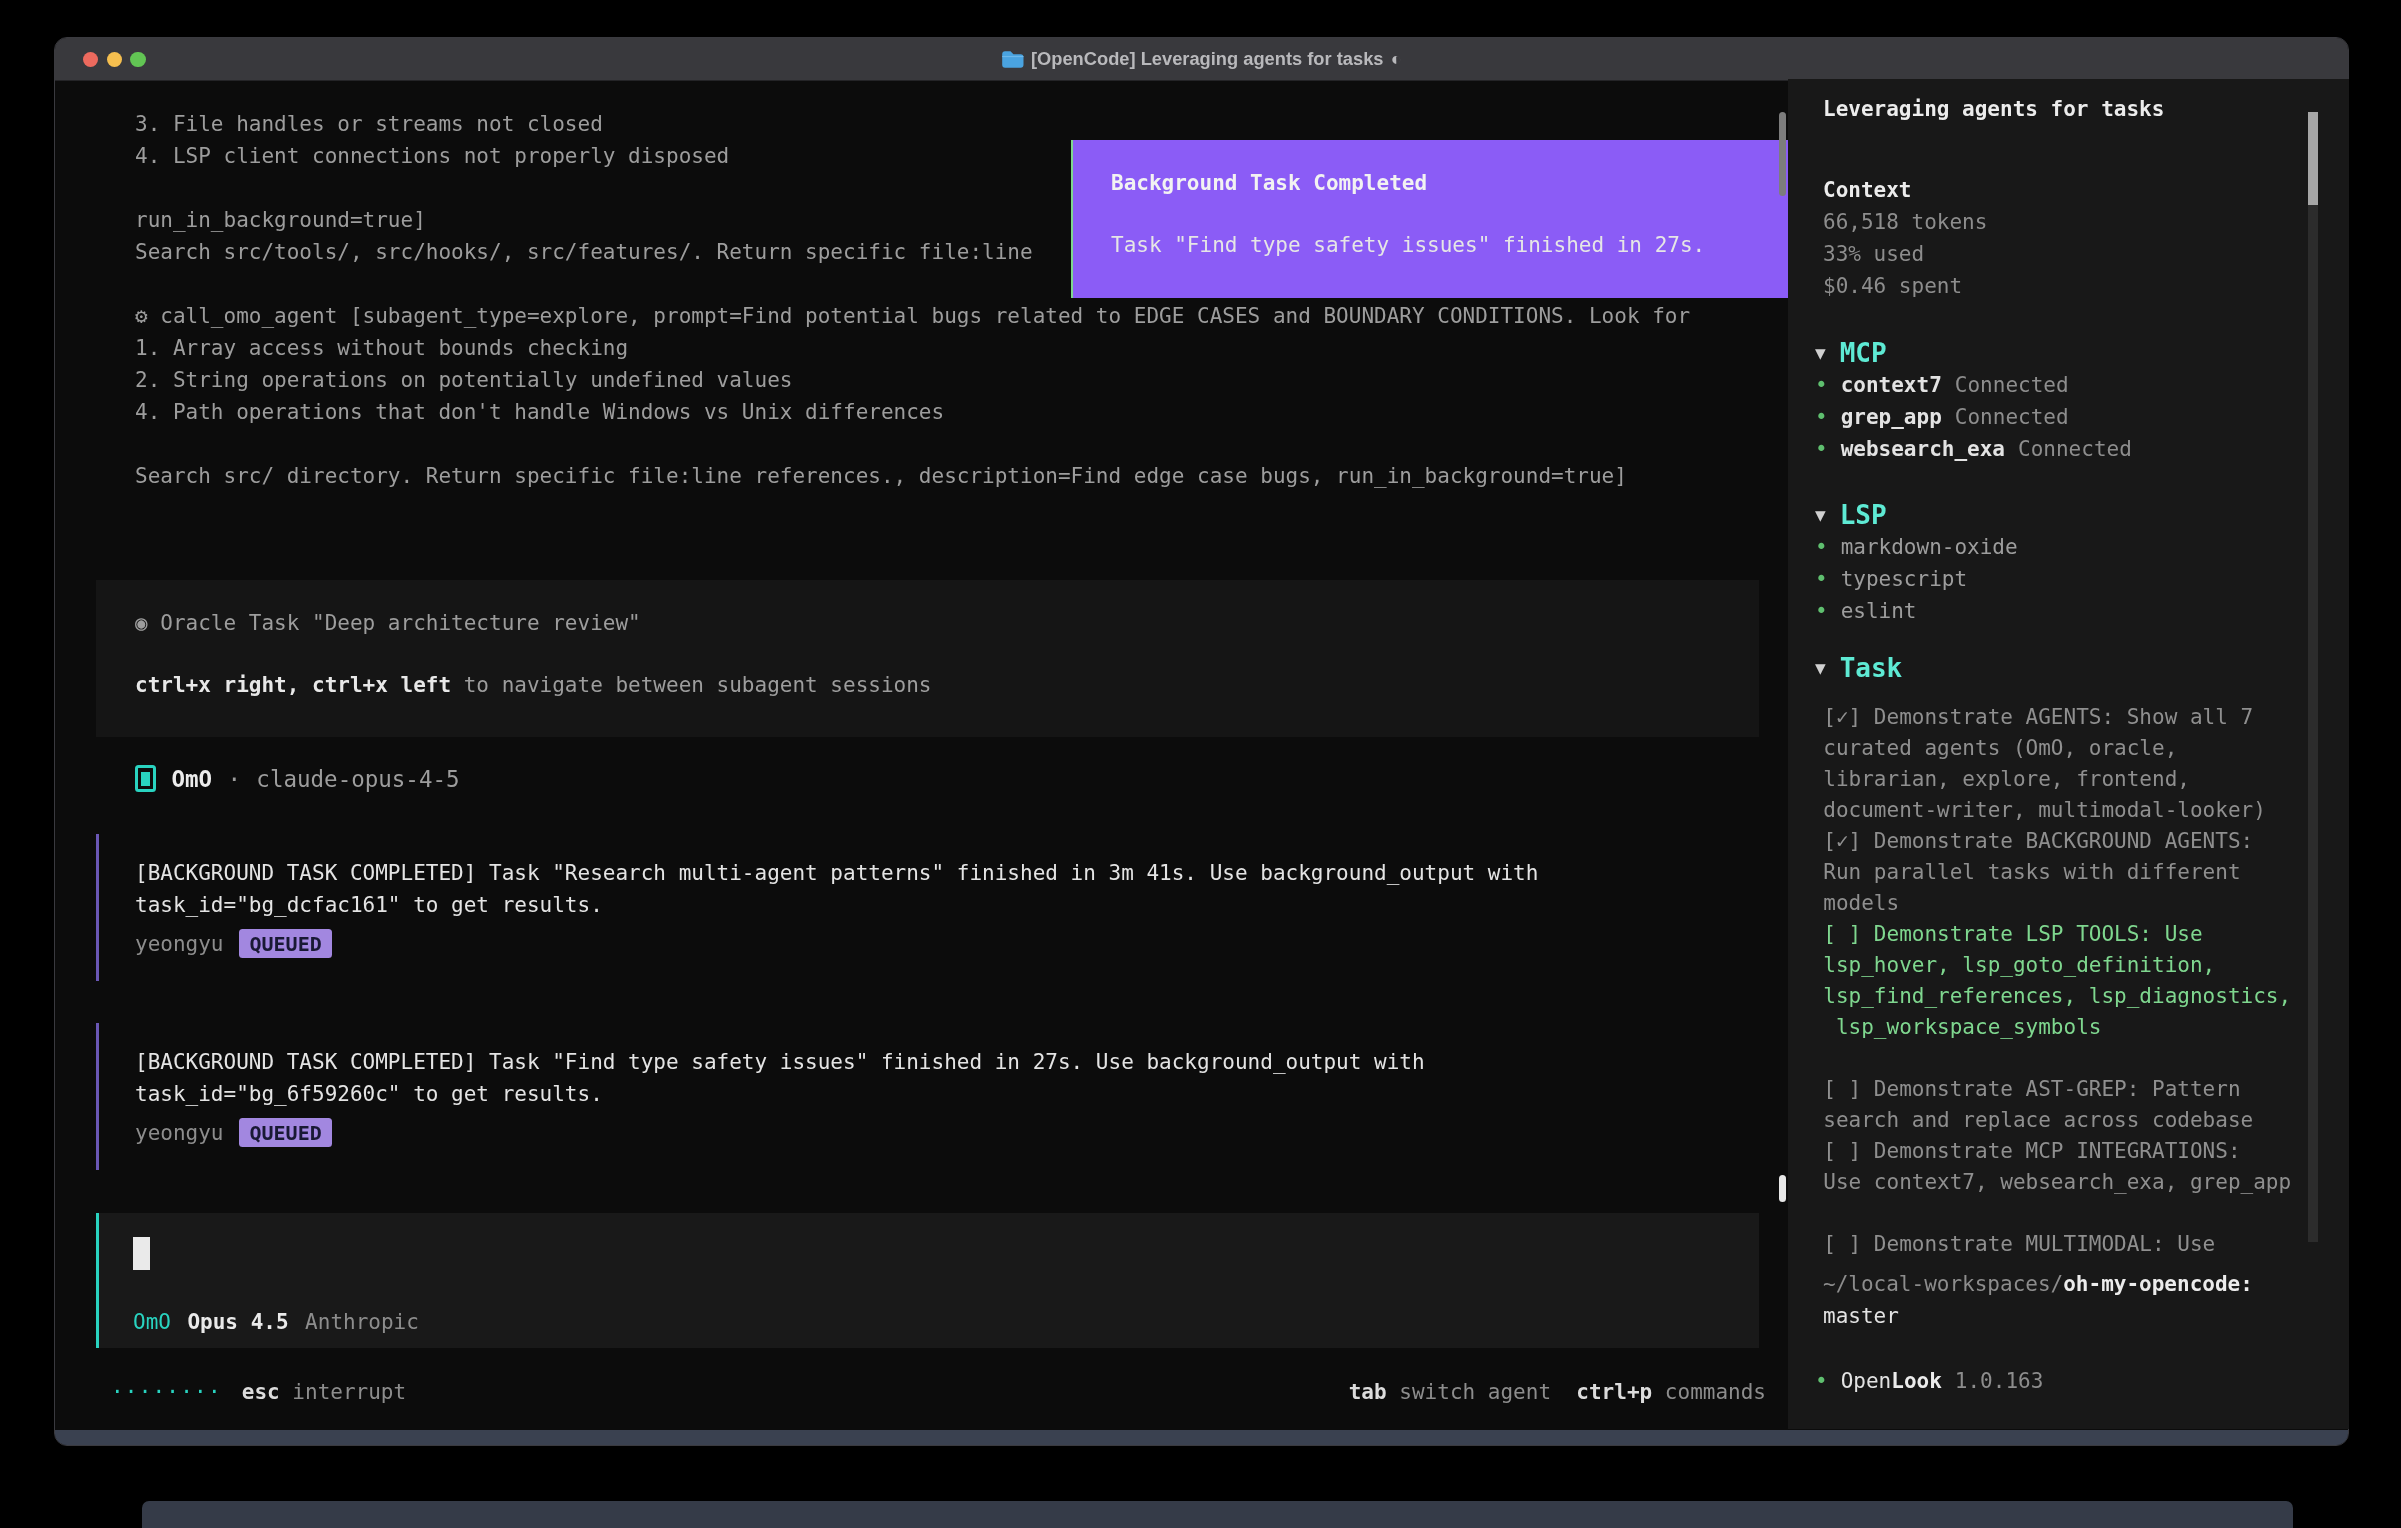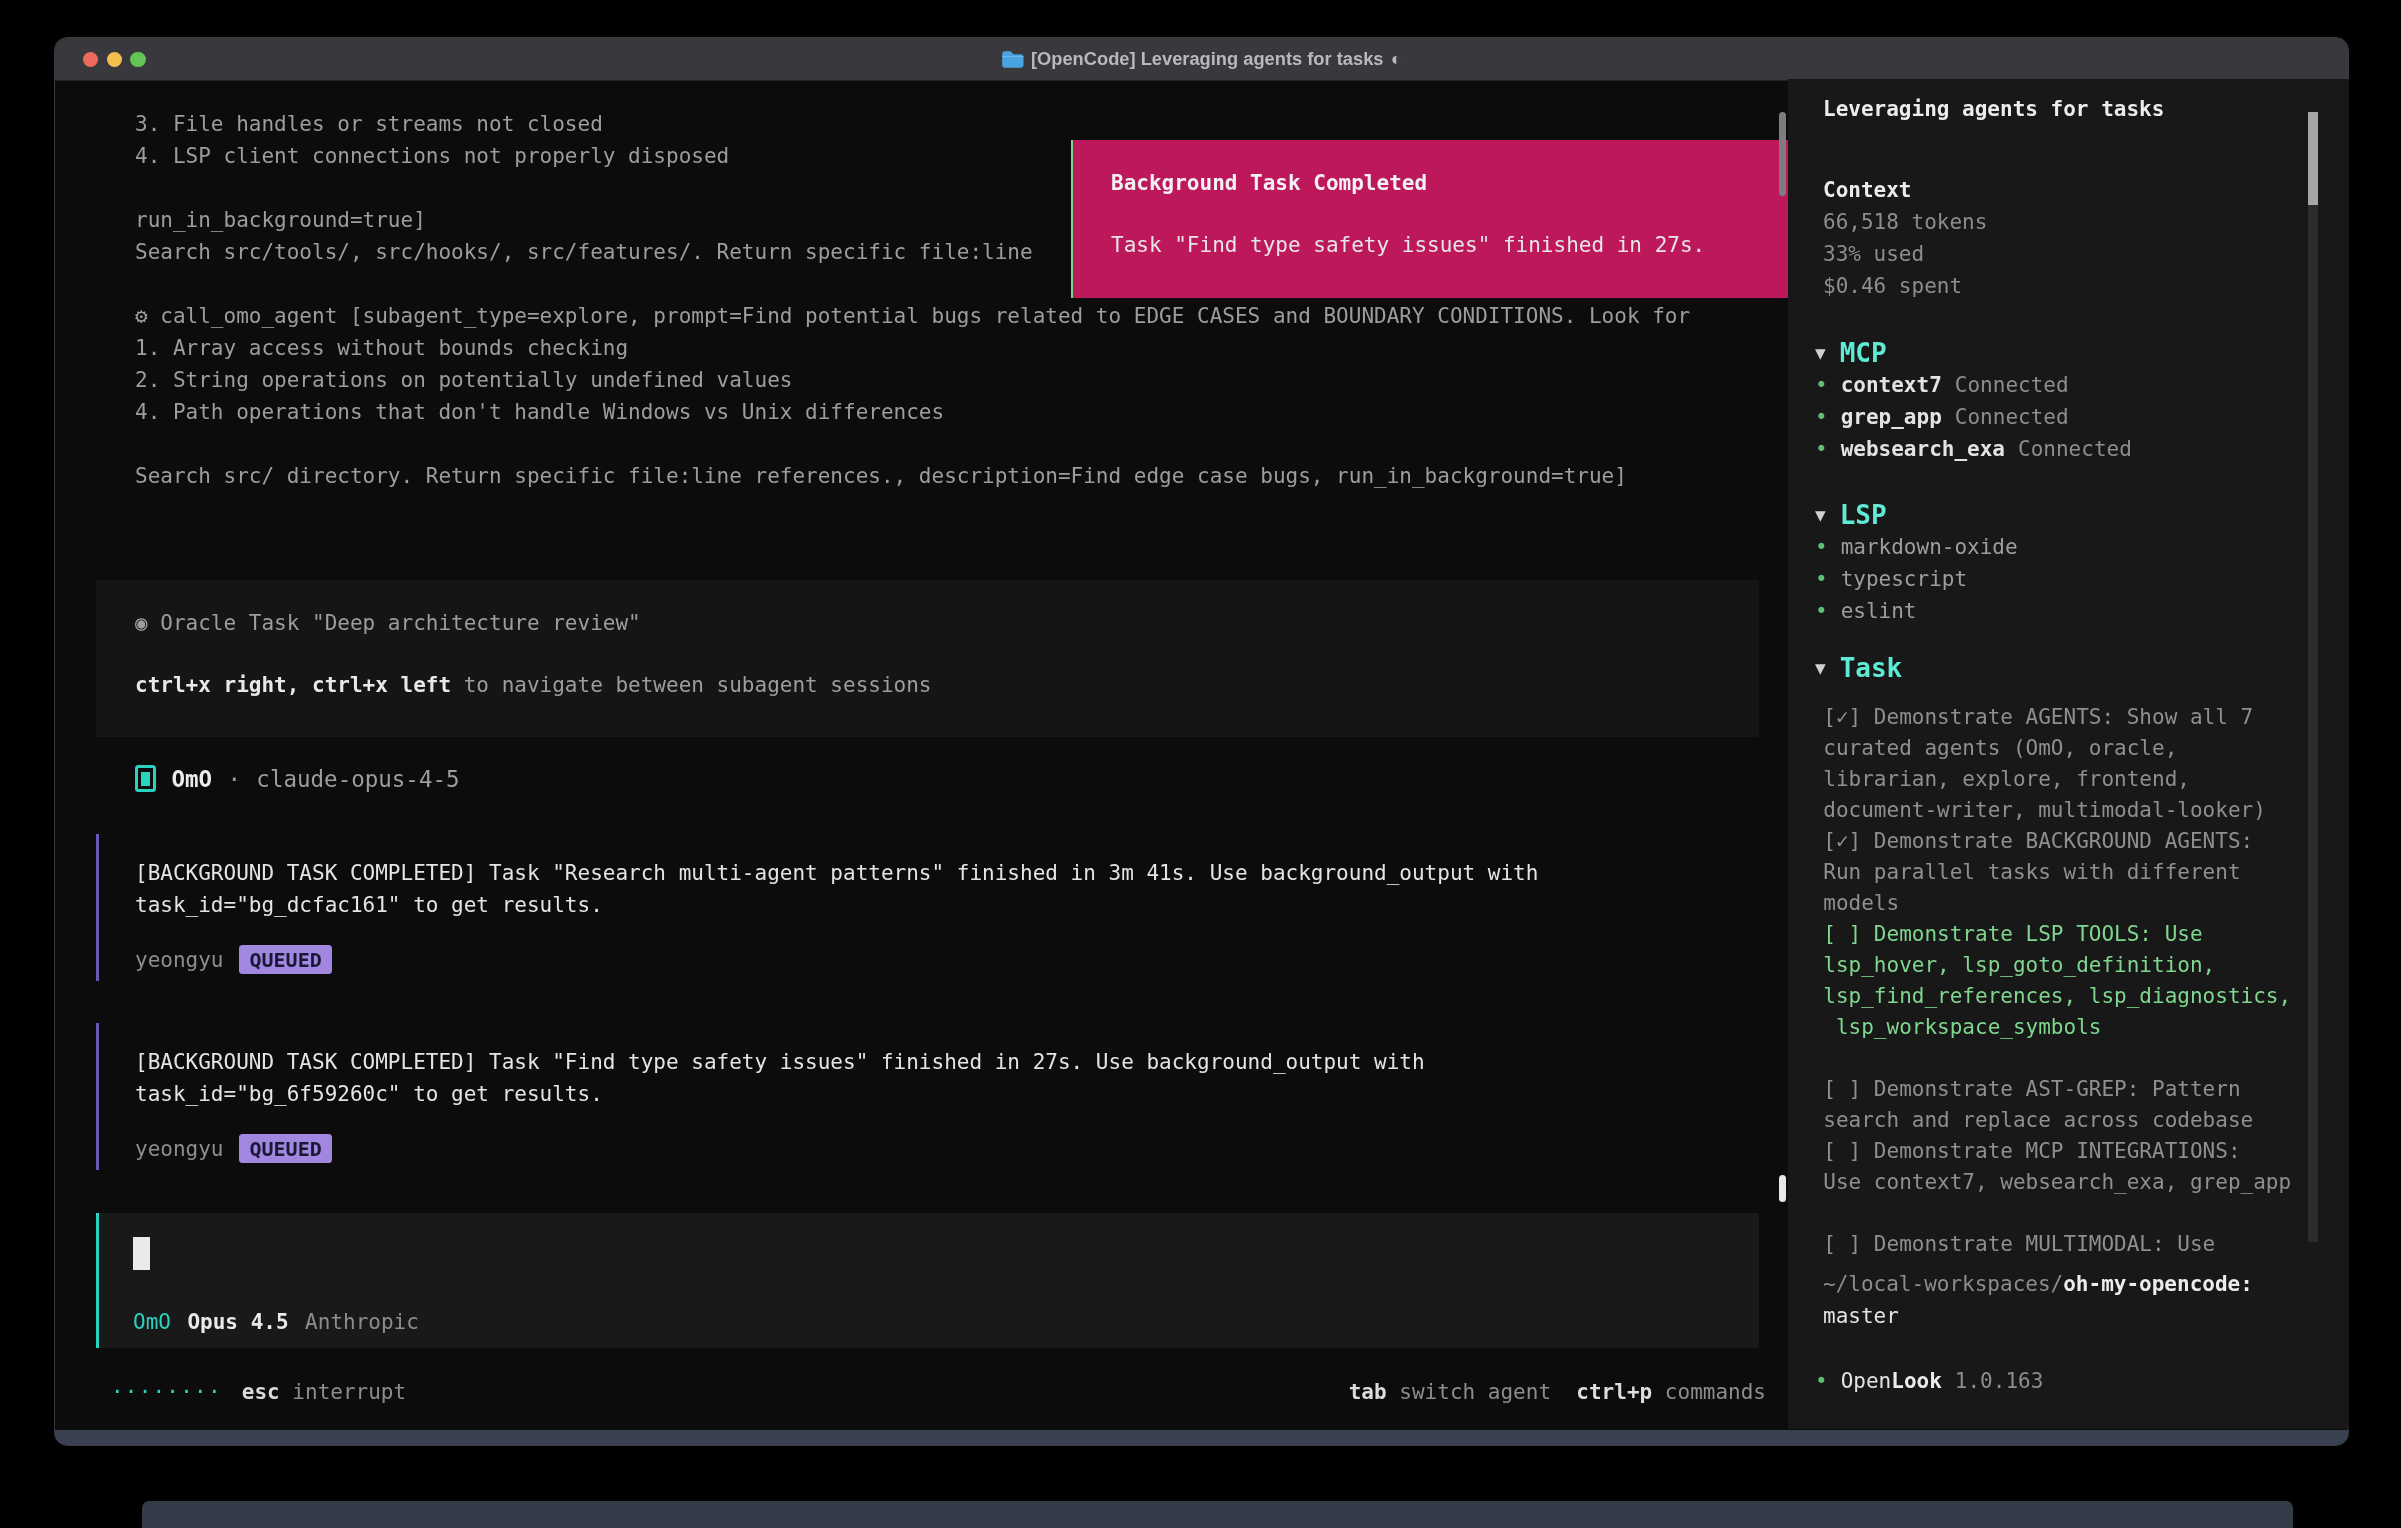--- a/index.html
+++ b/index.html
@@ -23,41 +23,41 @@
                       background:#3a4150; border-radius:0 0 11.8px 11.8px; }
 
   .dock-bar { position:absolute; left:142px; top:1501px; width:2151px; height:27px;
               background:#353b48; border-radius:7px 7px 0 0; }
 
   
   .t-line { white-space:pre; height:32px; line-height:32px; font-size:21px; color:#9d9d9d; }
   .scrollback { position:absolute; left:135px; top:108px; }
 
   .notification { position:absolute; left:1071px; top:140px; width:781px; height:158px;
-                  background:#be185d; border-left:2.4px solid #7fd78f; border-right:2.4px solid #7fd78f; }
+                  background:#8b5cf6; border-left:2.4px solid #7fd78f; border-right:2.4px solid #7fd78f; }
   .notif-title { position:absolute; left:38px; top:31px; font-size:21px; font-weight:bold;
                  color:#f2f2f2; white-space:pre; }
   .notif-body  { position:absolute; left:38px; top:93px; font-size:21px; color:#e6e6e6; white-space:pre; }
 
   .oracle-box { position:absolute; left:96px; top:580px; width:1663px; height:157px; background:#151515; }
   .oracle-line1 { position:absolute; left:39px; top:31px; font-size:21px; color:#9d9d9d; white-space:pre; }
   .oracle-line2 { position:absolute; left:39px; top:93px; font-size:21px; color:#9d9d9d; white-space:pre; }
   .oracle-line2 .key { font-weight:bold; color:#e8e8e8; }
 
   .omo-header { position:absolute; left:135px; top:765px; display:flex; align-items:center; gap:15.4px; }
   .omo-icon { width:21px; height:27px; border:3px solid #29d3c0; border-radius:3.5px;
               display:flex; align-items:center; justify-content:center; }
   .omo-icon .fill { width:9.5px; height:14px; background:#29d3c0; }
   .omo-name { font-size:22.5px; font-weight:bold; color:#ececec; }
   .omo-sep, .omo-model { font-size:22.5px; color:#9d9d9d; }
 
   .task-block { position:absolute; left:96px; width:1595px; height:147px;
                 border-left:3px solid #6a57b5; padding:22.5px 0 0 36px; }
   .task-block .msg { white-space:pre; height:32px; line-height:32px; font-size:21px; color:#e4e4e4; }
-  .task-meta { display:flex; align-items:center; gap:15.4px; margin-top:23px; height:32px; }
+  .task-meta { display:flex; align-items:center; gap:15.4px; margin-top:7px; height:32px; }
   .task-user { font-size:21px; color:#8d8d8d; }
   .badge { background:#a287e0; color:#191934; font-weight:bold; font-size:20px;
            padding:2.4px 10.6px; border-radius:3.5px;text-align:right; }
 
   .input-box { position:absolute; left:96px; top:1213px; width:1663px; height:135px;
                background:#191919; border-left:3px solid #29d3c0; }
   .cursor { position:absolute; left:34px; top:23.6px; width:16.5px; height:33px; background:#eaeaea; }
   .model-row { position:absolute; left:34px; top:93px; display:flex; gap:16.5px;
                font-size:21px; line-height:32px; }
   .model-agent { color:#29d3c0; }

